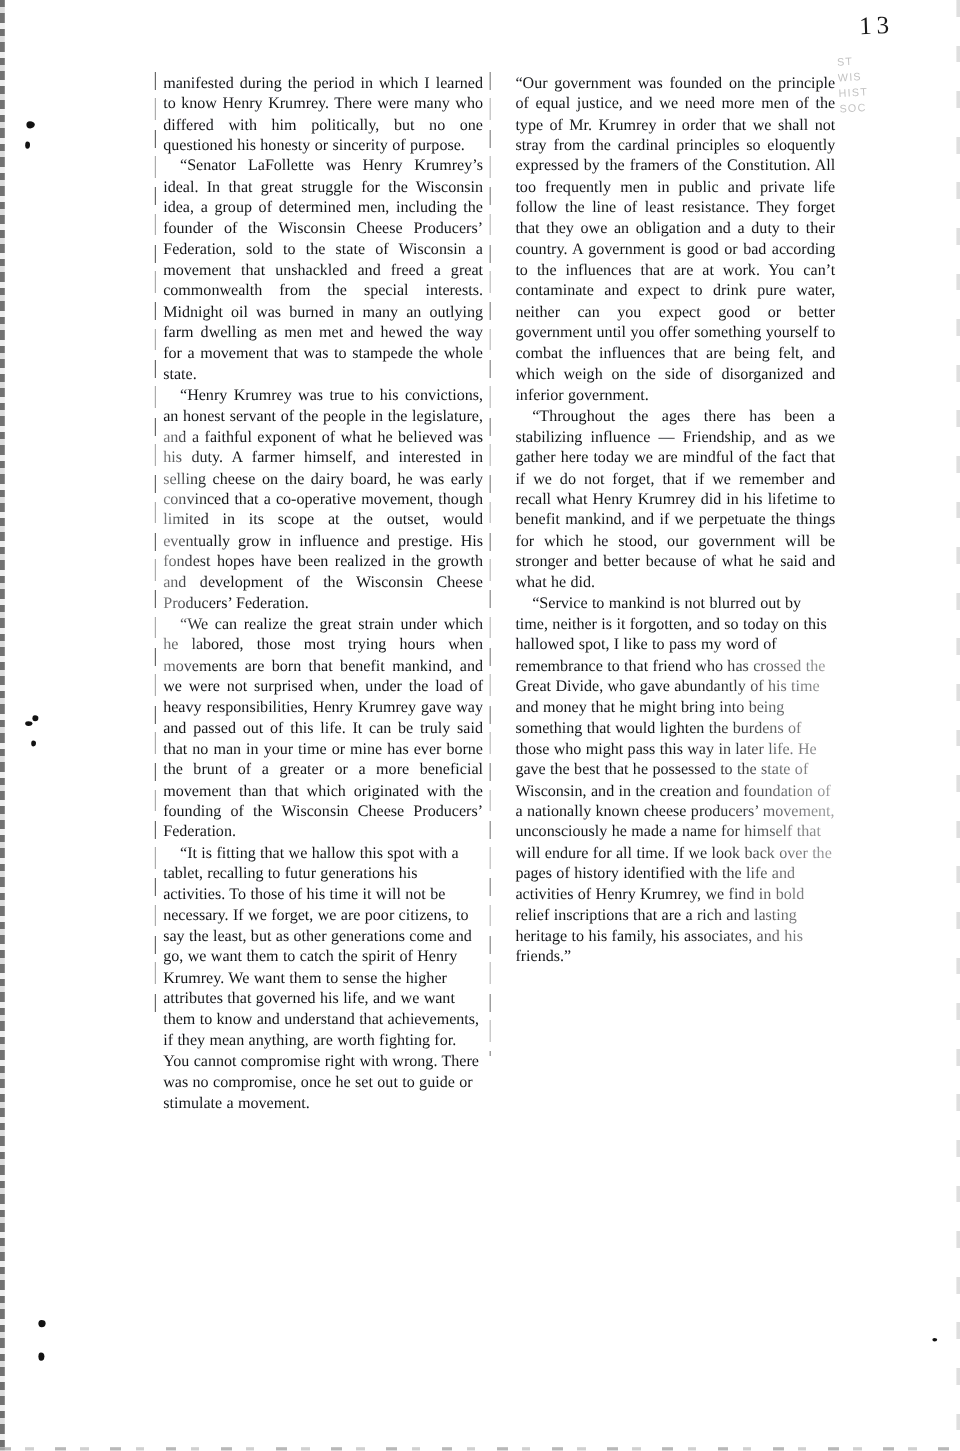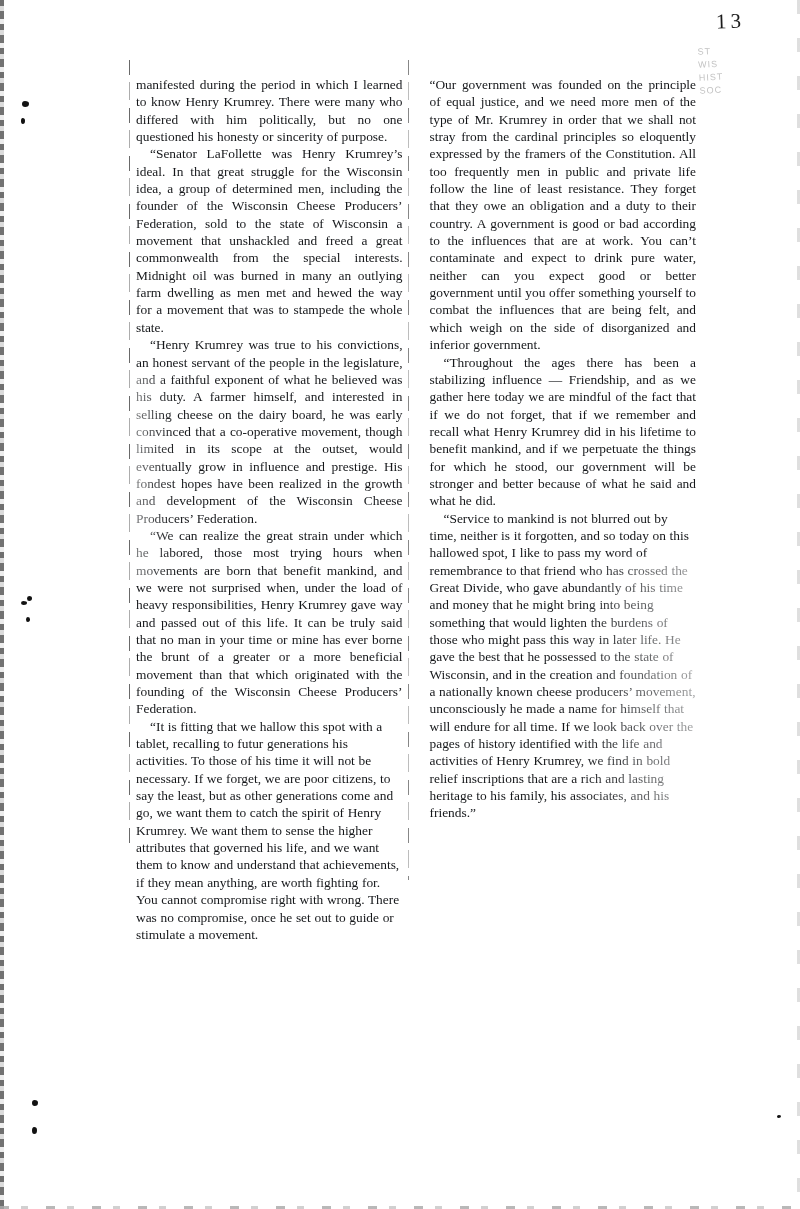--- a/index.html
+++ b/index.html
@@ -114,21 +114,21 @@
         rgba(255,255,255,0) 15px, rgba(255,255,255,0) 22px,
         rgba(90,90,90,0.5) 22px, rgba(90,90,90,0.5) 40px,
         rgba(255,255,255,0) 40px, rgba(255,255,255,0) 48px);
   }
   .col-rule.left  { left: -7px; }
   .col-rule.mid   { left: 272px; height: 820px; opacity: 0.8; }
 
   .columns {
     position: absolute;
     left: 0;
-    top: 16px;
+    top: 0;
     width: 560px;
     display: flex;
     gap: 3px;
   }
   .column {
     width: 271px;
   }
   .column p {
     margin: 0;
     text-align: justify;

